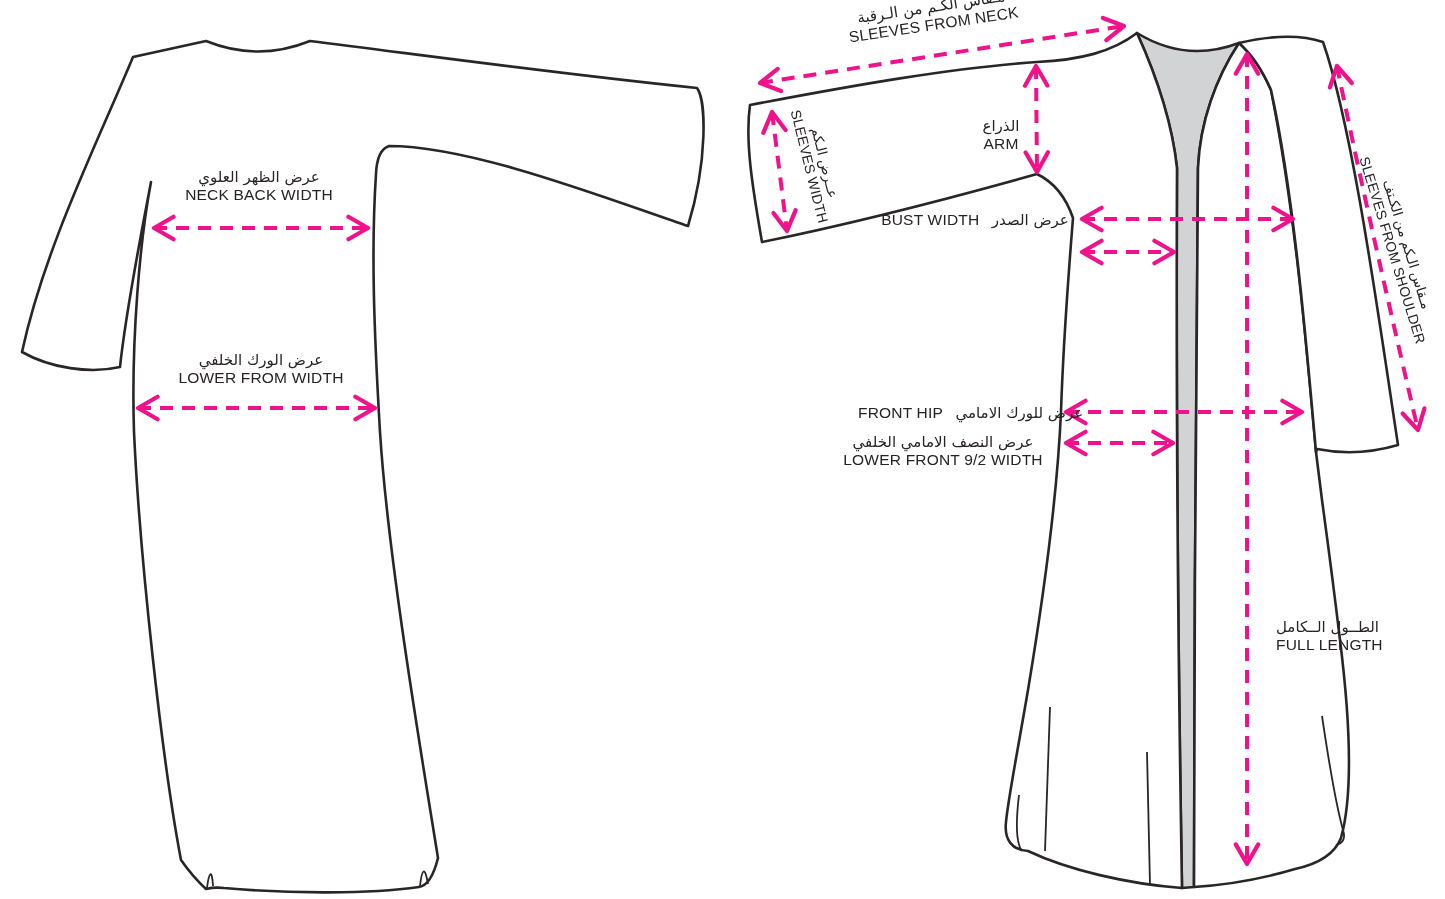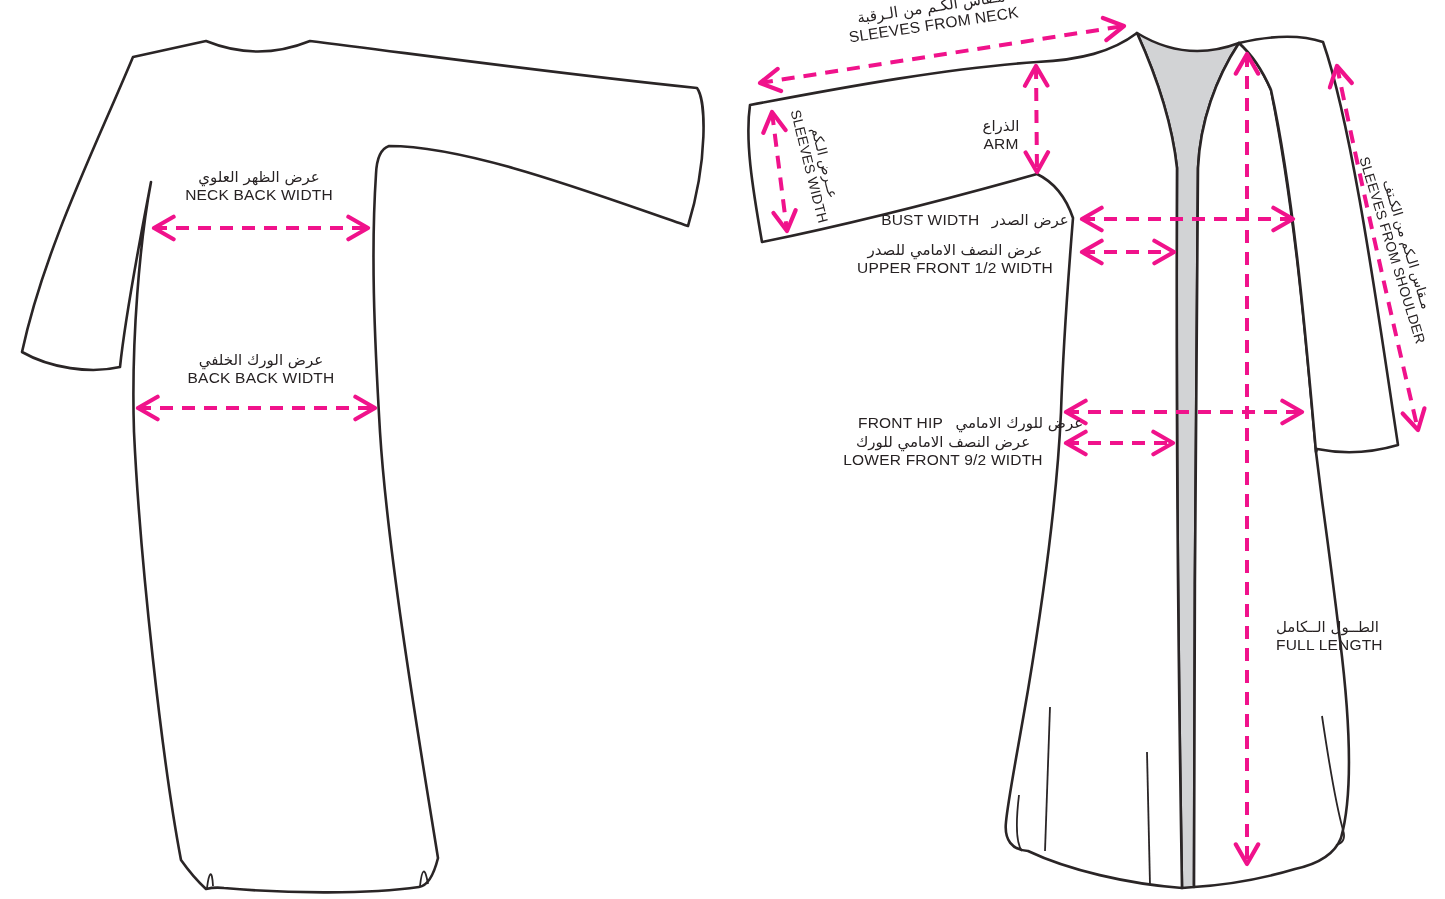--- a/index.html
+++ b/index.html
@@ -15,21 +15,21 @@
   .right{text-align:center;}
   .inline .ar,.inline .en{display:inline;}
   .inline .ar{margin-right:0;margin-left:0;padding-left:8px;}
   .rot{transform-origin:50% 50%;}
   #lbl-sleeves-from-neck{left:800px;top:-2px;width:265px;transform:rotate(-8.5deg);}
   #lbl-sleeves-width{left:744px;top:148px;width:145px;transform:rotate(76deg);}
   #lbl-sleeves-width .ar{font-size:13.5px;} #lbl-sleeves-width .en{font-size:14px;}
   #lbl-arm{left:958px;top:117px;width:86px;}
   #lbl-bust{left:880px;top:210px;width:190px;}
   #lbl-upper-front-half{left:845px;top:241px;width:220px;}
-  #lbl-front-hip{left:858px;top:413px;width:194px;}
+  #lbl-front-hip{left:858px;top:403px;width:194px;}
   #lbl-lower-front-half{left:833px;top:433px;width:220px;}
   #lbl-full-length{left:1243px;top:618px;width:98px;margin-left:33px;}
   #lbl-sleeves-from-shoulder{left:1303px;top:230px;width:192px;transform:rotate(73deg);}
   #lbl-sleeves-from-shoulder .ar{font-size:13.5px;} #lbl-sleeves-from-shoulder .en{font-size:14px;}
   #lbl-upper-back{left:149px;top:168px;width:220px;}
   #lbl-lower-back{left:135px;top:351px;width:252px;}
 </style>
 </head>
 <body>
 
@@ -145,48 +145,44 @@
   <div class="lbl center" id="lbl-arm">
     <span class="ar">الذراع</span>
     <span class="en">ARM</span>
   </div>
 
   <div class="lbl right inline" id="lbl-bust">
     <span class="en">BUST WIDTH</span>
     <span class="ar">عرض الصدر</span>
   </div>
 
-  <div class="lbl right" id="lbl-upper-front-half">
-    <span class="ar">عرض النصف الامامي للصدر</span>
-    <span class="en">UPPER  FRONT 1/2 WIDTH</span>
-  </div>
 
   <div class="lbl right inline" id="lbl-front-hip">
     <span class="en">FRONT HIP</span>
     <span class="ar">عرض للورك الامامي</span>
   </div>
 
   <div class="lbl right" id="lbl-lower-front-half">
-    <span class="ar">عرض النصف الامامي للورك</span>
+    <span class="ar">عرض النصف الامامي الخلفي</span>
     <span class="en">LOWER FRONT 9/2  WIDTH</span>
   </div>
 
   <div class="lbl center" id="lbl-full-length">
     <span class="ar">الطــول الــكامل</span>
     <span class="en">FULL LENGTH</span>
   </div>
 
   <div class="lbl center rot" id="lbl-sleeves-from-shoulder">
     <span class="ar">مـقاس الـكم من الكـتف</span>
     <span class="en">SLEEVES FROM SHOULDER</span>
   </div>
 
   <div class="lbl center" id="lbl-upper-back">
     <span class="ar">عرض الظهر العلوي</span>
     <span class="en">NECK BACK WIDTH</span>
   </div>
 
   <div class="lbl center" id="lbl-lower-back">
     <span class="ar">عرض الورك الخلفي</span>
-    <span class="en">BACK BACK WIDTH</span>
+    <span class="en">LOWER FROM WIDTH</span>
   </div>
 
 </div>
 
 </body></html>

